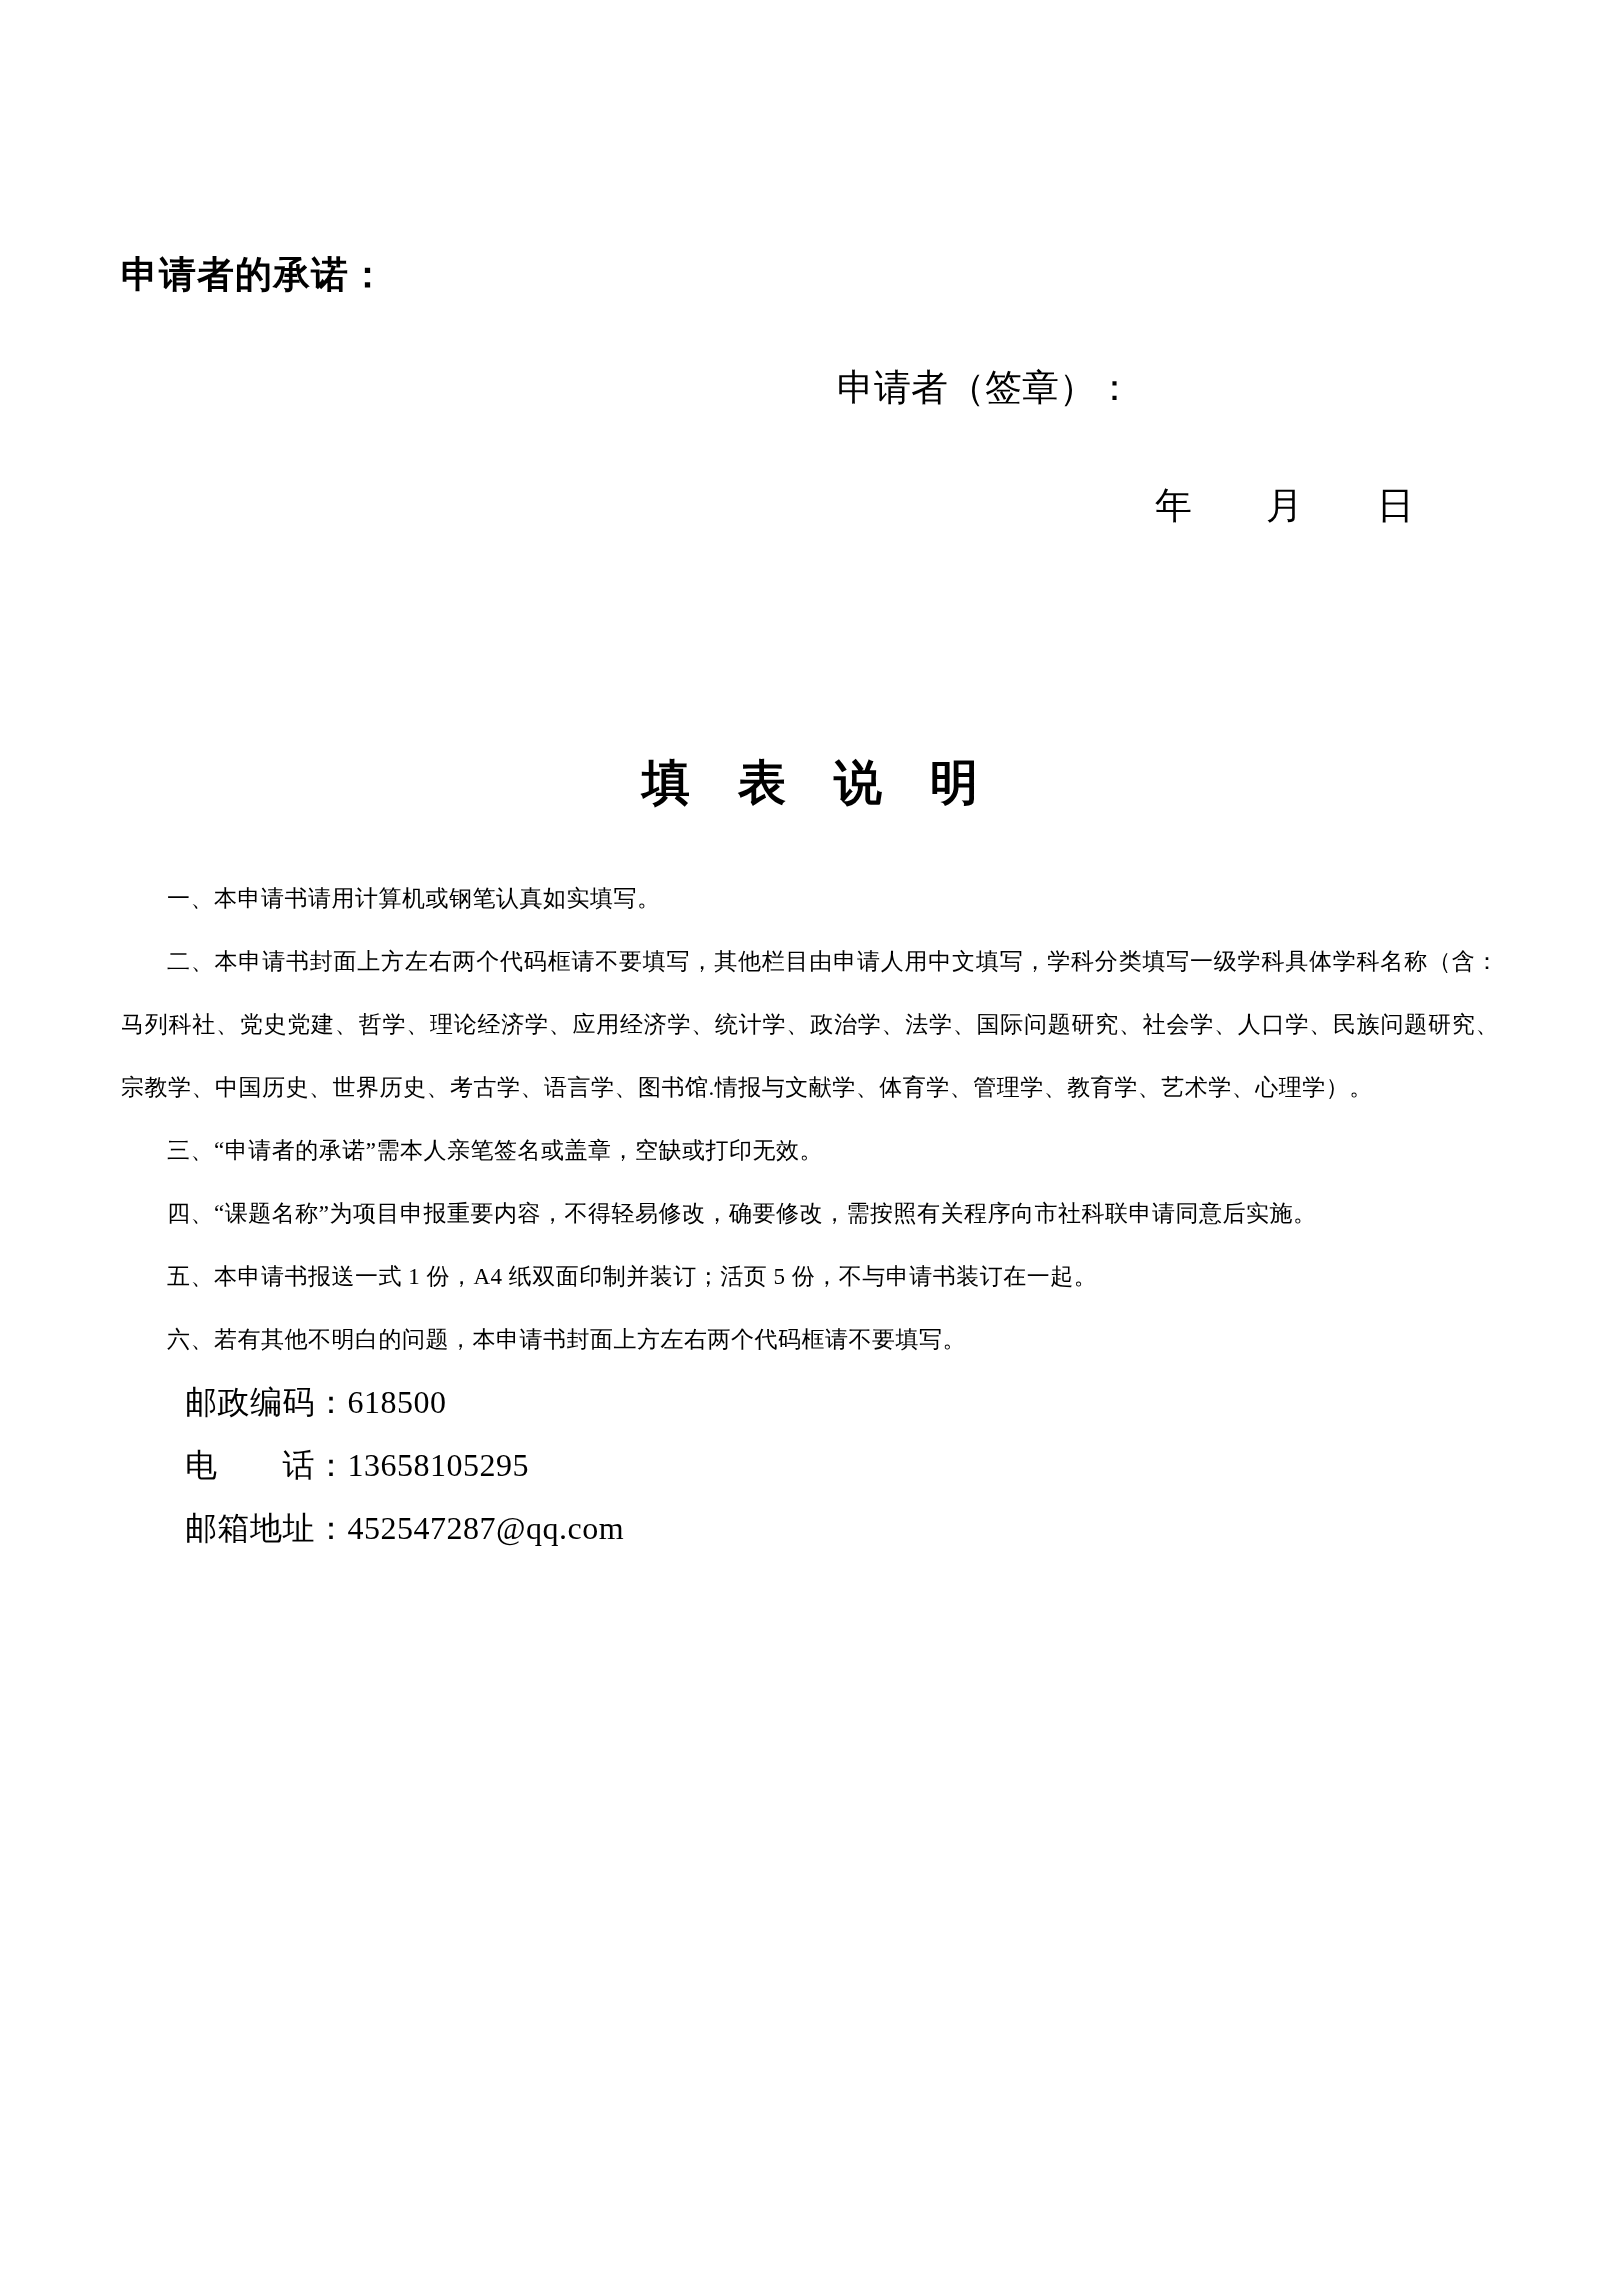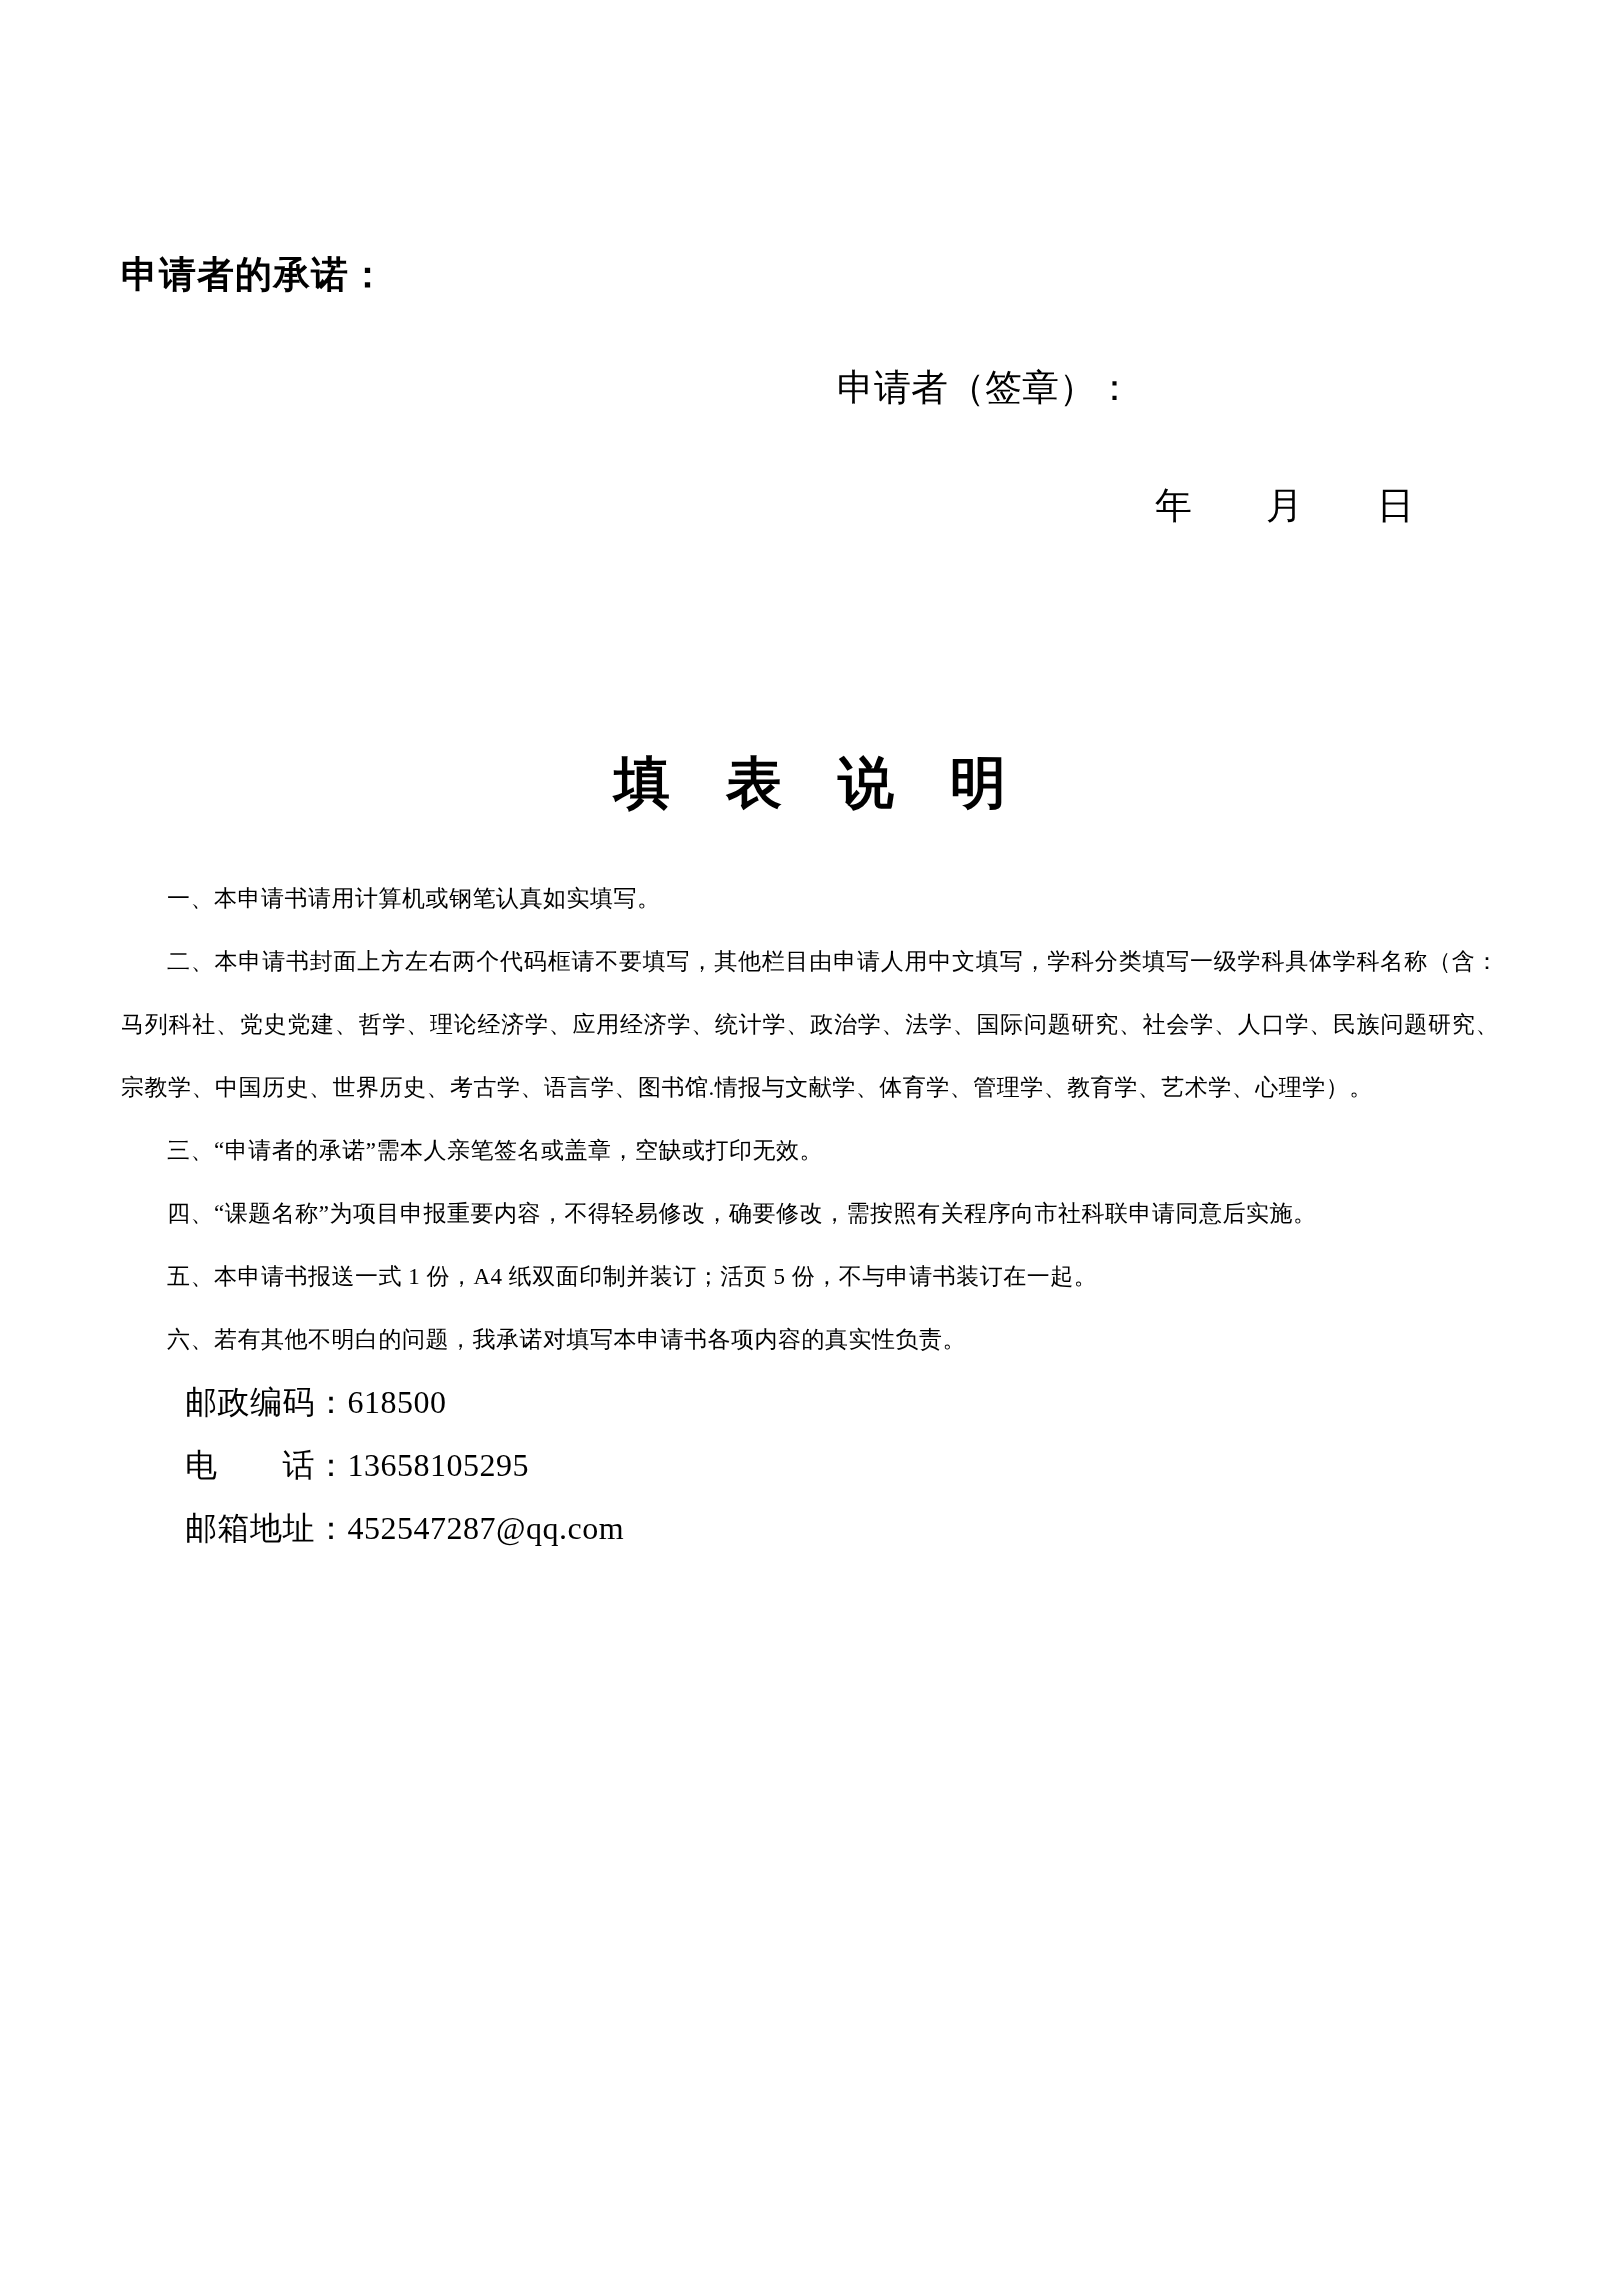--- a/index.html
+++ b/index.html
@@ -39,21 +39,21 @@
   .date-line {
     margin: 73px 0 0 1034px;
     font-size: 37px;
     line-height: 45px;
   }
   .form-title {
     margin-top: 227px;
     text-align: center;
     font-family: "Liberation Sans", "DejaVu Sans", sans-serif;
     font-weight: bold;
-    font-size: 56px;
+    font-size: 48px;
     line-height: 55px;
   }
   .instructions {
     margin-top: 57px;
   }
   .instr-item {
     font-size: 23px;
     line-height: 63px;
     text-align: justify;
     text-indent: 2em;
@@ -78,21 +78,21 @@
   </section>
 
   <h1 class="form-title">填　表　说　明</h1>
 
   <section class="instructions">
     <p class="instr-item">一、本申请书请用计算机或钢笔认真如实填写。</p>
     <p class="instr-item">二、本申请书封面上方左右两个代码框请不要填写，其他栏目由申请人用中文填写，学科分类填写一级学科具体学科名称（含：马列科社、党史党建、哲学、理论经济学、应用经济学、统计学、政治学、法学、国际问题研究、社会学、人口学、民族问题研究、宗教学、中国历史、世界历史、考古学、语言学、图书馆.情报与文献学、体育学、管理学、教育学、艺术学、心理学）。</p>
     <p class="instr-item">三、“申请者的承诺”需本人亲笔签名或盖章，空缺或打印无效。</p>
     <p class="instr-item">四、“课题名称”为项目申报重要内容，不得轻易修改，确要修改，需按照有关程序向市社科联申请同意后实施。</p>
     <p class="instr-item">五、本申请书报送一式 1 份，A4 纸双面印制并装订；活页 5 份，不与申请书装订在一起。</p>
-    <p class="instr-item">六、若有其他不明白的问题，我承诺对填写本申请书各项内容的真实性负责。</p>
+    <p class="instr-item">六、若有其他不明白的问题，本申请书封面上方左右两个代码框请不要填写。</p>
 
 
     <p class="contact-line"><span>邮政编码：</span><span>618500</span></p>
 
     <p class="contact-line"><span>电　　话：</span><span>13658105295</span></p>
 
     <p class="contact-line"><span>邮箱地址：</span><span>452547287@qq.com</span></p>
   </section>
 
 </div>

